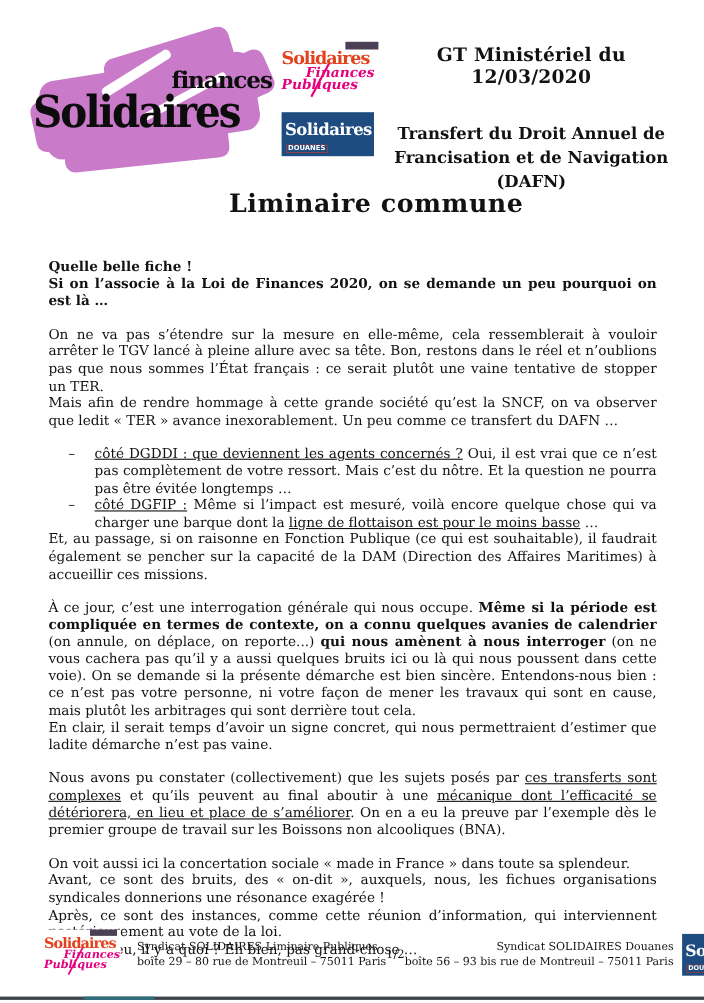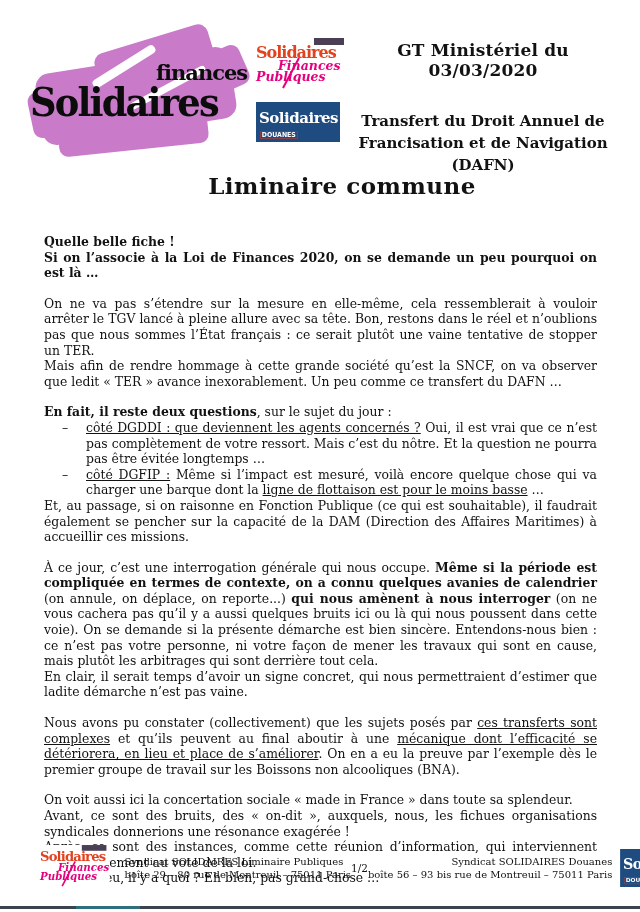--- a/index.html
+++ b/index.html
@@ -106,42 +106,41 @@
         <span class="sfp-pub">Publiques</span>
         <span class="sfp-slash"></span>
       </div>
       <div class="logo-douanes">
         <span class="dn-word">Solidaires</span>
         <span class="dn-label">DOUANES</span>
       </div>
     </div>
 
     <div class="header-right">
-      <div class="meeting-title">GT Ministériel du 03/03/2020</div>
+      <div class="meeting-title">GT Ministériel du 12/03/2020</div>
       <div class="meeting-subject">Transfert du Droit Annuel de Francisation et de Navigation (DAFN)</div>
     </div>
 
   </header>
 
   <h1 class="doc-title">Liminaire commune</h1>
 
   <main class="bodytext">
 
     <section class="group">
       <p class="bold">Quelle belle fiche !</p>
       <p class="bold">Si on l’associe à la Loi de Finances 2020, on se demande un peu pourquoi on est là …</p>
     </section>
 
     <section class="group">
       <p>On ne va pas s’étendre sur la mesure en elle-même, cela ressemblerait à vouloir arrêter le TGV lancé à pleine allure avec sa tête. Bon, restons dans le réel et n’oublions pas que nous sommes l’État français : ce serait plutôt une vaine tentative de stopper un TER.</p>
       <p>Mais afin de rendre hommage à cette grande société qu’est la SNCF, on va observer que ledit « TER » avance inexorablement. Un peu comme ce transfert du DAFN …</p>
     </section>
 
     <section class="group">
-      <p><b>En fait, il reste deux questions</b><span>, sur le sujet du jour :</span></p>
       <div class="bullet">
         <span class="dash">–</span>
         <span class="bullet-text"><u>côté DGDDI : que deviennent les agents concernés ?</u><span> Oui, il est vrai que ce n’est pas complètement de votre ressort. Mais c’est du nôtre. Et la question ne pourra pas être évitée longtemps …</span></span>
       </div>
       <div class="bullet">
         <span class="dash">–</span>
         <span class="bullet-text"><u>côté DGFIP :</u><span> Même si l’impact est mesuré, voilà encore quelque chose qui va charger une barque dont la </span><u>ligne de flottaison est pour le moins basse</u><span> …</span></span>
       </div>
       <p>Et, au passage, si on raisonne en Fonction Publique (ce qui est souhaitable), il faudrait également se pencher sur la capacité de la DAM (Direction des Affaires Maritimes) à accueillir ces missions.</p>
     </section>

